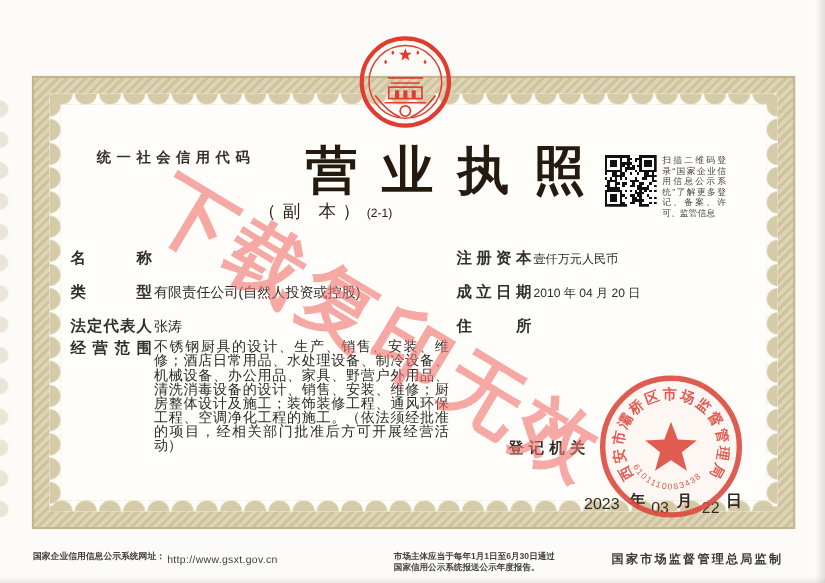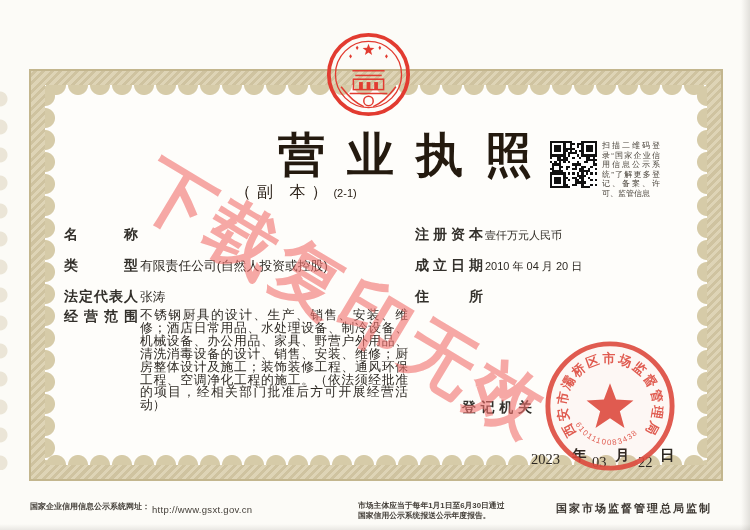--- a/index.html
+++ b/index.html
@@ -66,21 +66,21 @@
   .row-l{left:64px;}
   .row-r{left:415px;}
   .r1{top:226px;} .r2{top:257px;} .r3{top:288px;} .r4{top:308px;}
   .scope{width:268px;font-size:10.2px;line-height:12.9px;text-align:justify;padding-top:2px;}
   .addr{width:212px;line-height:14.5px;}
 
   .reg{position:absolute;left:462px;top:399px;z-index:2;}
   .reg .lab{width:70px;}
 
   .dpart{position:absolute;z-index:2;font-size:14.5px;color:#2d2822;}
-  .dnum{font-family:Liberation Serif, serif;}
+  .dnum{font-family:Liberation Sans, sans-serif;}
   .dlab{font-weight:bold;}
   .d-year{left:531px;top:451px;}
   .d-ylab{left:572px;top:446px;}
   .d-month{left:592px;top:454px;}
   .d-mlab{left:615px;top:446px;}
   .d-day{left:638px;top:454px;}
   .d-dlab{left:660px;top:446px;}
 
   .wm{position:absolute;left:170px;top:140px;z-index:4;white-space:nowrap;pointer-events:none;
     font-size:72px;font-weight:bold;letter-spacing:5px;
@@ -135,20 +135,21 @@
     <rect x="51" y="53" width="4" height="8"></rect>
   </g>
   <g fill="none" stroke="#e23b30" stroke-width="1.6">
     <circle cx="45" cy="73" r="5"></circle>
     <path d="M 16 58 Q 28 74 40 79"></path>
     <path d="M 74 58 Q 62 74 50 79"></path>
   </g>
 </svg>
 
 <div class="credit">
+  <div class="credit-label">统一社会信用代码</div>
 </div>
 
 <div class="title">营业执照</div>
 <div class="subtitle">
   <span class="main">（副  本）</span><span class="copyno">(2-1)</span>
 </div>
 
 <svg class="qr" viewBox="0 0 21 21" shape-rendering="crispEdges">
   <rect x="0" y="0" width="21" height="21" fill="#ffffff"></rect>
   <g id="qr-modules" fill="#111111">

